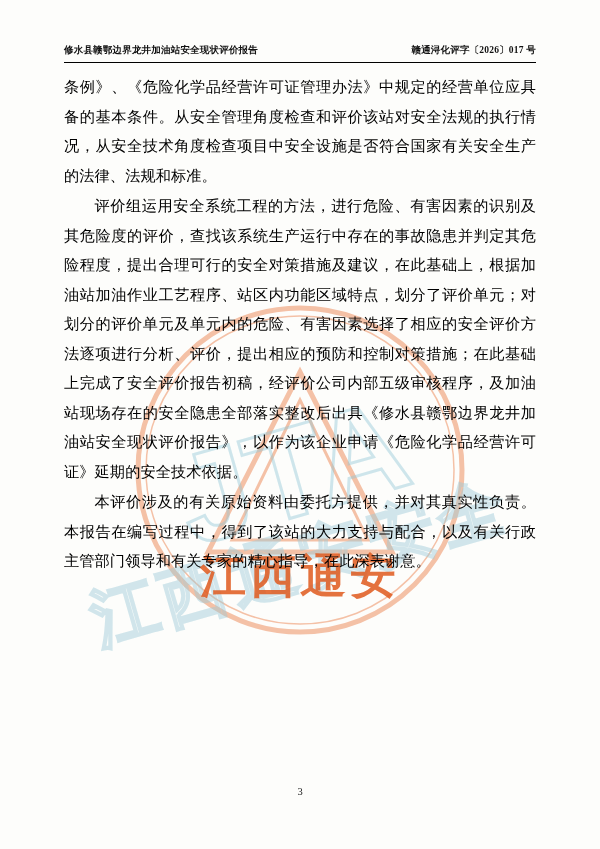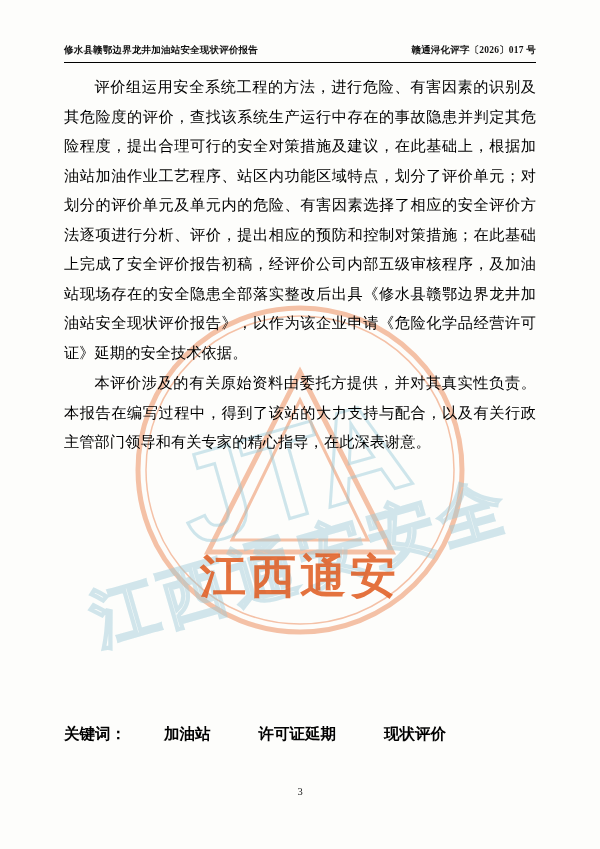--- a/index.html
+++ b/index.html
@@ -145,26 +145,21 @@
     </g>
     <g opacity="0.45" transform="rotate(-16 300 560)">
       <text x="300" y="585" text-anchor="middle" font-family="'Liberation Sans', sans-serif" font-size="66" font-weight="bold" fill="none" stroke="#9ccad8" stroke-width="2.2" letter-spacing="6">江西通安安全</text>
     </g>
     <g opacity="0.85">
       <text x="300" y="592" text-anchor="middle" font-family="'Liberation Sans', sans-serif" font-size="46" font-weight="bold" fill="#e05a1e" letter-spacing="4">江西通安</text>
     </g>
   </svg>
 
   <div class="content">
+    <p class="para">条例》、《危险化学品经营许可证管理办法》中规定的经营单位应具备的基本条件。从安全管理角度检查和评价该站对安全法规的执行情况，从安全技术角度检查项目中安全设施是否符合国家有关安全生产的法律、法规和标准。</p>
     <p class="para indent">评价组运用安全系统工程的方法，进行危险、有害因素的识别及其危险度的评价，查找该系统生产运行中存在的事故隐患并判定其危险程度，提出合理可行的安全对策措施及建议，在此基础上，根据加油站加油作业工艺程序、站区内功能区域特点，划分了评价单元；对划分的评价单元及单元内的危险、有害因素选择了相应的安全评价方法逐项进行分析、评价，提出相应的预防和控制对策措施；在此基础上完成了安全评价报告初稿，经评价公司内部五级审核程序，及加油站现场存在的安全隐患全部落实整改后出具《修水县赣鄂边界龙井加油站安全现状评价报告》，以作为该企业申请《危险化学品经营许可证》延期的安全技术依据。</p>
     <p class="para indent">本评价涉及的有关原始资料由委托方提供，并对其真实性负责。本报告在编写过程中，得到了该站的大力支持与配合，以及有关行政主管部门领导和有关专家的精心指导，在此深表谢意。</p>
   </div>
 
-  <div class="keywords">
-    <span>关键词：</span>
-    <span class="kw-label kw-1">加油站</span>
-    <span class="kw-label kw-2">许可证延期</span>
-    <span class="kw-label kw-3">现状评价</span>
-  </div>
 
   <div class="page-number">3</div>
 
 </div>
 
 </body></html>

